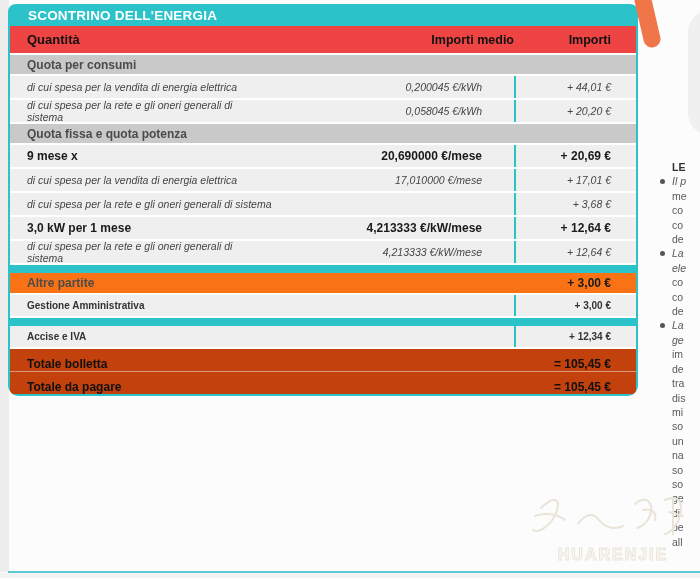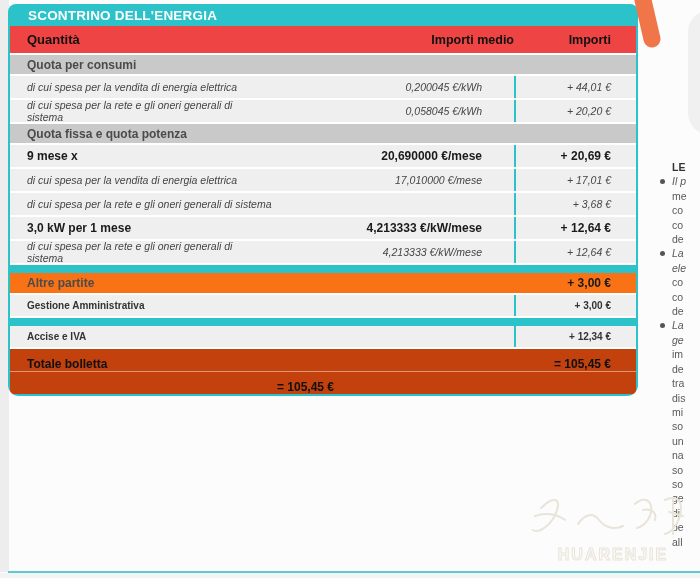--- a/index.html
+++ b/index.html
@@ -145,20 +145,21 @@
           <div class="c1">Accise e IVA</div>
           <div class="c2"></div>
           <div class="c3 sep">+ 12,34 €</div>
         </div>
         <div class="row total">
           <div class="c1">Totale bolletta</div>
           <div class="c2"></div>
           <div class="c3">= 105,45 €</div>
         </div>
         <div class="row total">
+          <div class="c1">Totale da pagare</div>
           <div class="c2"></div>
           <div class="c3">= 105,45 €</div>
         </div>
       </div>
   </div>
 </div>
 
 <div class="orange-mark"></div>
 <div class="gray-blob"></div>
 

